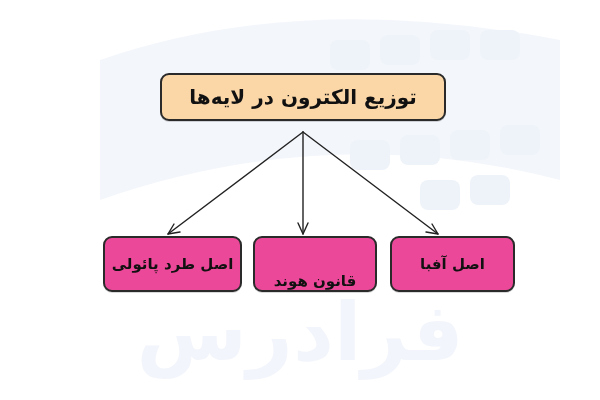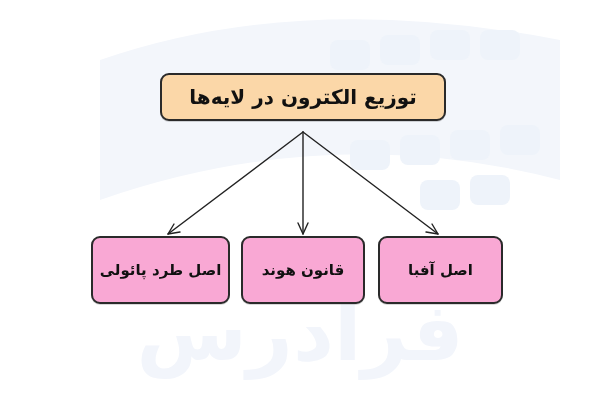--- a/index.html
+++ b/index.html
@@ -3,23 +3,23 @@
   <meta charset="utf-8">
   <style>
     html, body { margin:0; padding:0; }
     body { width:600px; height:400px; background:#ffffff; position:relative; overflow:hidden;
            font-family:"DejaVu Sans", sans-serif; }
     .wm { position:absolute; inset:0; }
     .box { position:absolute; box-sizing:border-box; border:2px solid #2a2a2a; border-radius:9px;
            display:flex; align-items:center; justify-content:center; direction:rtl; color:#111;
            box-shadow: 0 1px 0 rgba(0,0,0,0.15); }
     .main { left:160px; top:73px; width:286px; height:48px; background:#fbd7a8; font-size:20px; font-weight:bold; }
-    .child { top:236px; height:68px; background:#f9a8d4; font-size:15px; font-weight:bold; }
+    .child { top:236px; height:56px; background:#ec4899; font-size:15px; font-weight:bold;margin-left:12px; }
     .c1 { left:91px; width:139px; }
-    .c2 { left:241px; width:124px; }
+    .c2 { left:241px; width:124px;align-items:flex-end; }
     .c3 { left:378px; width:125px; }
     svg.arrows { position:absolute; left:0; top:0; }
   </style>
 </head>
 <body>
 
 <svg class="wm" width="600" height="400">
   <path d="M100 60 Q300 -10 560 40 L560 180 Q330 120 100 200 Z" fill="#f3f6fb"></path>
   <g fill="#eef3fa">
     <rect x="330" y="40" width="40" height="30" rx="8"></rect>

